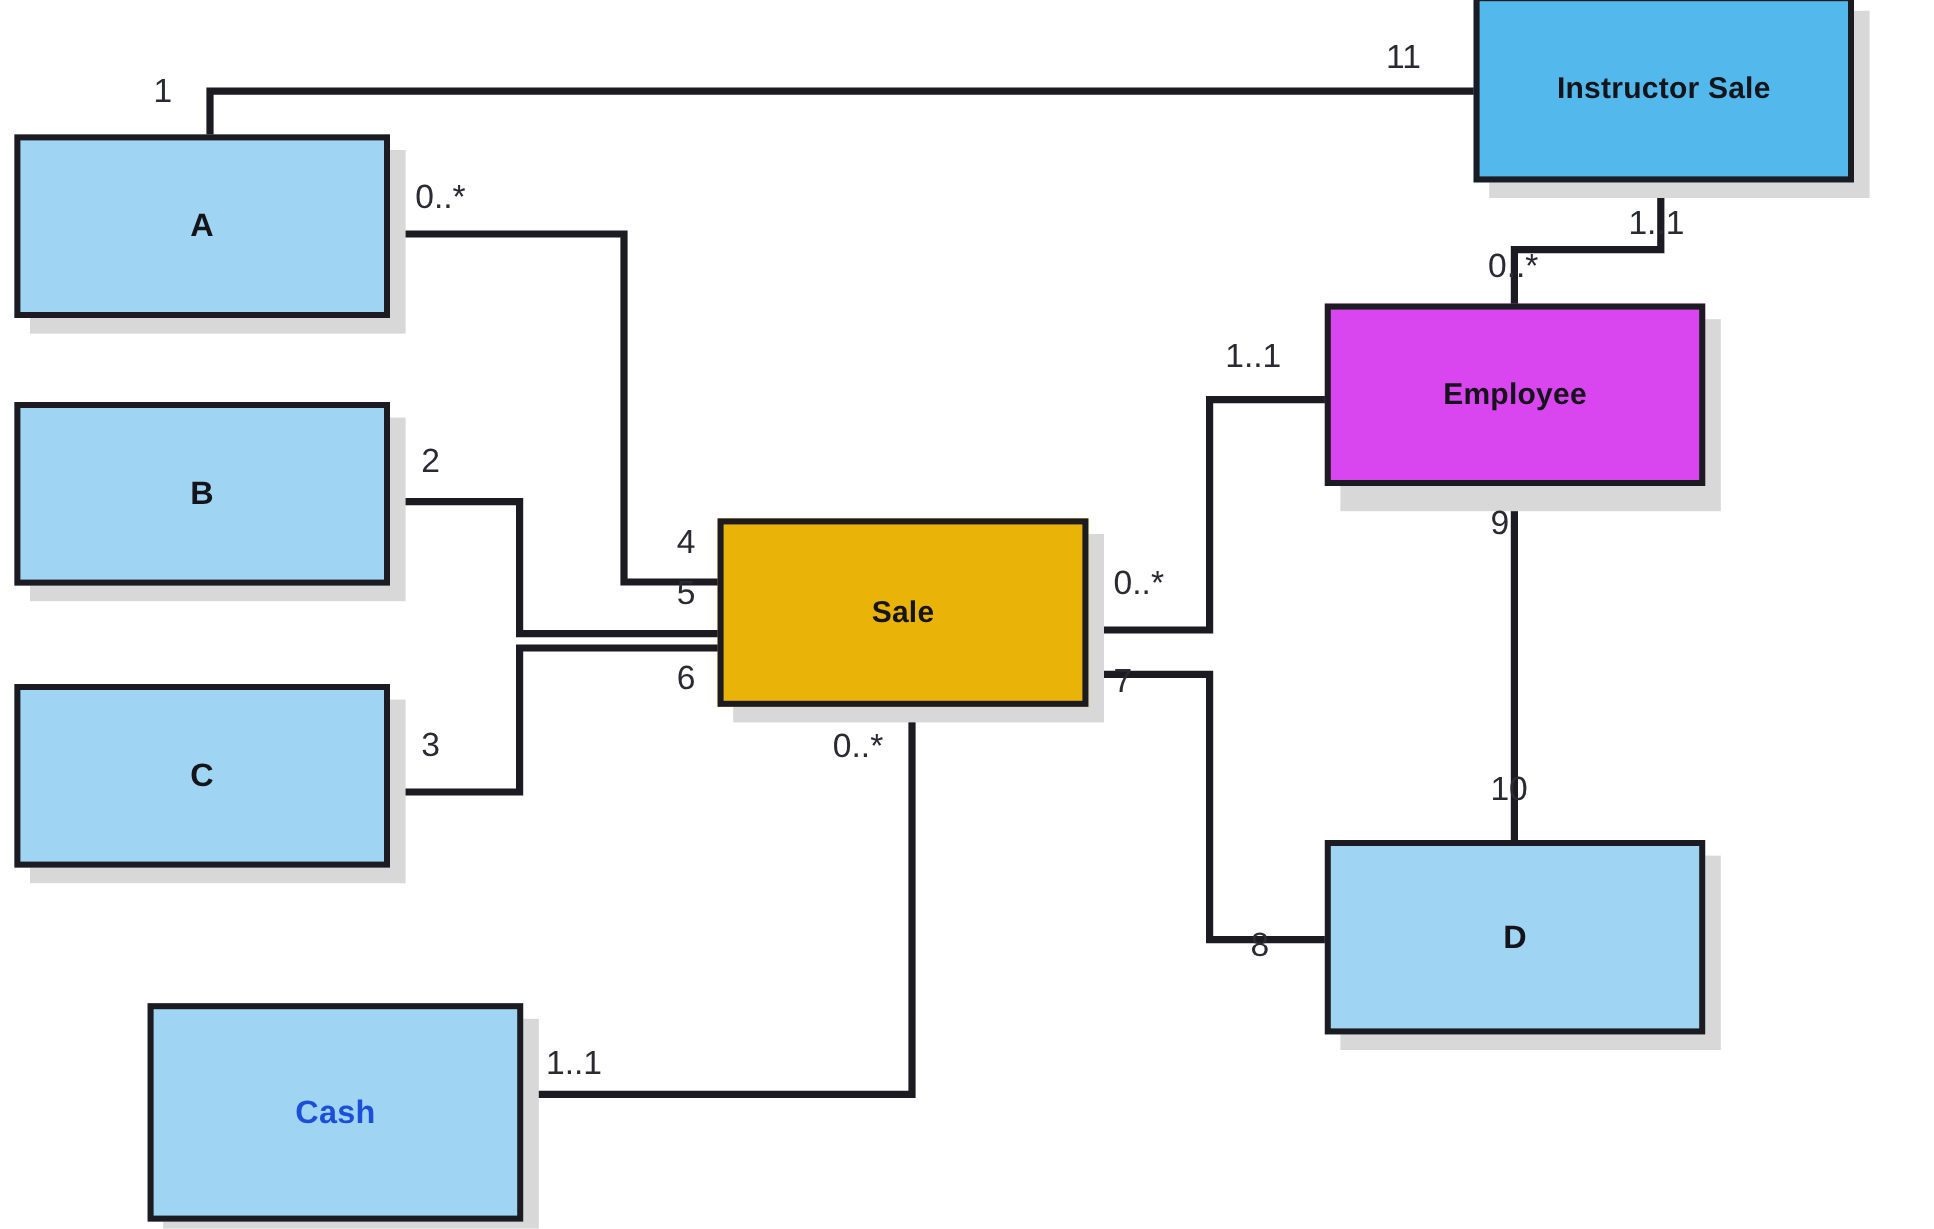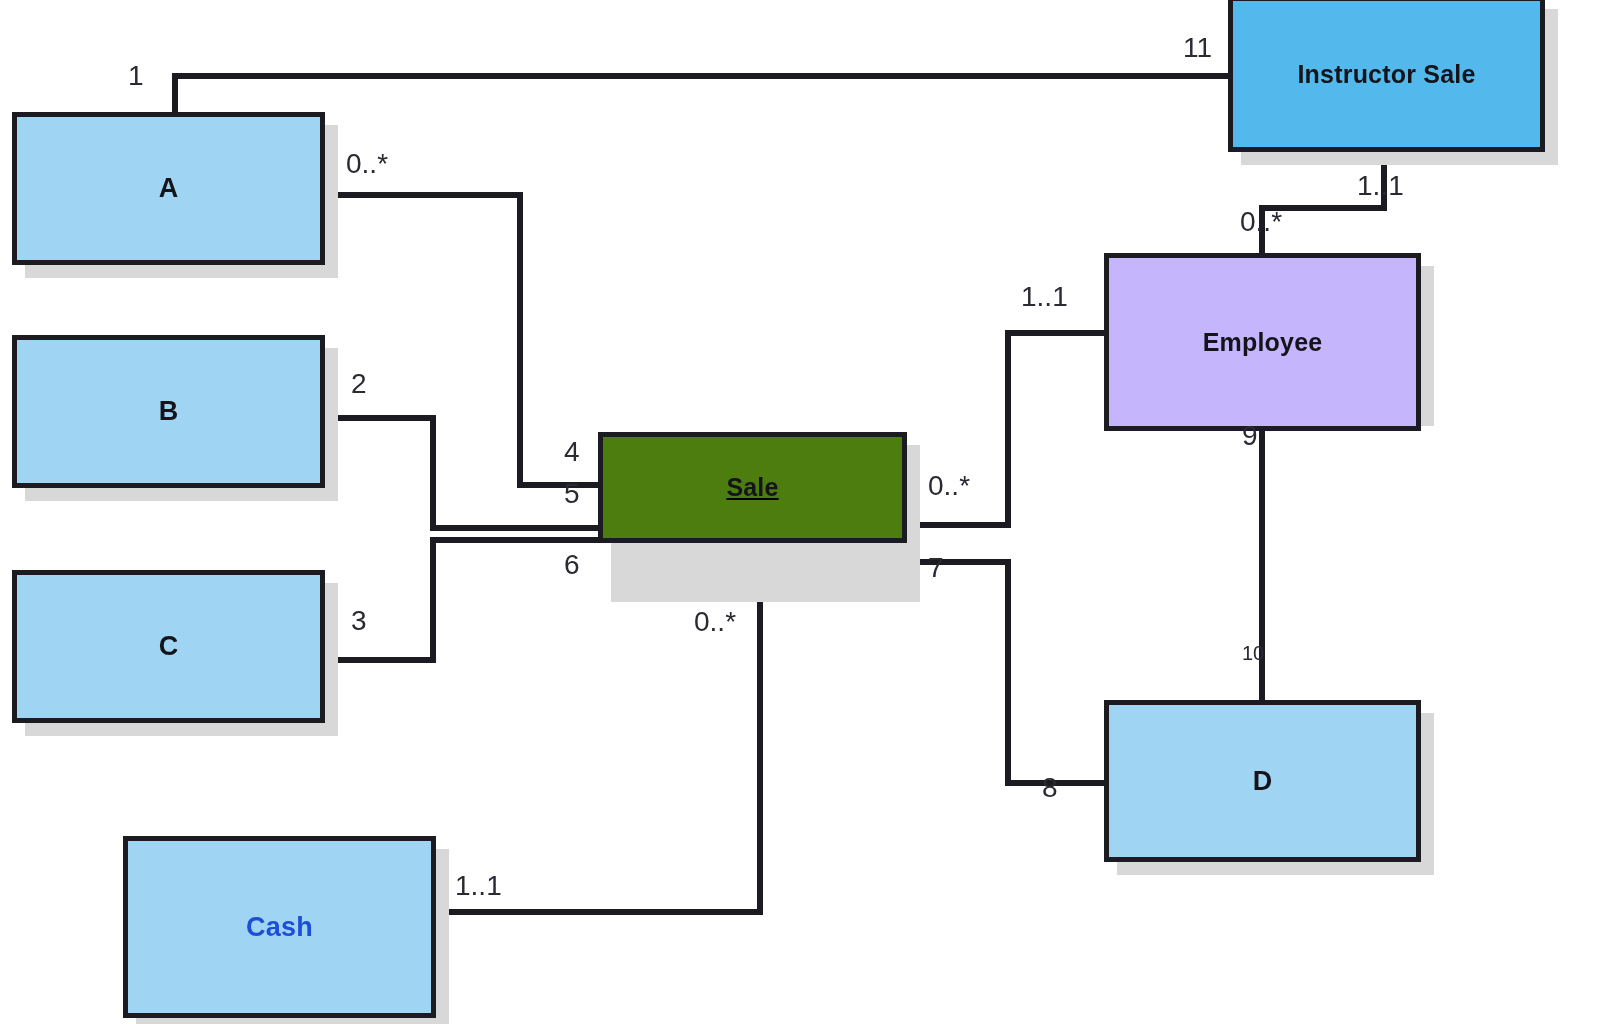--- a/index.html
+++ b/index.html
@@ -90,47 +90,47 @@
       </div>
       <div class="node" style="left: 12px; top: 335px; width: 313px; height: 153px; background: rgb(159, 213, 243); border-color: rgb(27, 27, 33);">
         <span class="node-label" style="font-size: 27px; color: rgb(20, 20, 26);">B</span>
       </div>
       <div class="node" style="left: 12px; top: 570px; width: 313px; height: 153px; background: rgb(159, 213, 243); border-color: rgb(27, 27, 33);">
         <span class="node-label" style="font-size: 27px; color: rgb(20, 20, 26);">C</span>
       </div>
       <div class="node" style="left: 123px; top: 836px; width: 313px; height: 182px; background: rgb(159, 213, 243); border-color: rgb(27, 27, 33);">
         <span class="node-label" style="font-size: 27px; color: #1d4ed8;">Cash</span>
       </div>
-      <div class="node" style="left: 598px; top: 432px; width: 309px; height: 111px; background: #4d7c0f; border-color: rgb(27, 27, 33); text-decoration: underline;">
+      <div class="node" style="left: 598px; top: 432px; width: 309px; height: 157px; background: #eab308; border-color: rgb(27, 27, 33);">
         <span class="node-label" style="font-size: 25px; color: rgb(20, 20, 26);">Sale</span>
       </div>
       <div class="node" style="left: 1228px; top: -4px; width: 317px; height: 156px; background: rgb(83, 185, 236); border-color: rgb(27, 27, 33);">
         <span class="node-label" style="font-size: 25px; color: rgb(20, 20, 26);">Instructor Sale</span>
       </div>
-      <div class="node" style="left: 1104px; top: 253px; width: 317px; height: 178px; background: #c4b5fd; border-color: rgb(27, 27, 33);">
+      <div class="node" style="left: 1104px; top: 253px; width: 317px; height: 152px; background: #d946ef; border-color: rgb(27, 27, 33);">
         <span class="node-label" style="font-size: 25px; color: rgb(20, 20, 26);">Employee</span>
       </div>
       <div class="node" style="left: 1104px; top: 700px; width: 317px; height: 162px; background: rgb(159, 213, 243); border-color: rgb(27, 27, 33);">
         <span class="node-label" style="font-size: 27px; color: rgb(20, 20, 26);">D</span>
       </div>
     </div>
   <div id="edge-label-group">
       <div class="edge-label" style="left: 128px; top: 60px; font-size: 28px; color: rgb(42, 42, 51);">1</div>
       <div class="edge-label" style="left: 346px; top: 148px; font-size: 28px; color: rgb(42, 42, 51);">0..*</div>
       <div class="edge-label" style="left: 351px; top: 368px; font-size: 28px; color: rgb(42, 42, 51);">2</div>
       <div class="edge-label" style="left: 351px; top: 605px; font-size: 28px; color: rgb(42, 42, 51);">3</div>
       <div class="edge-label" style="left: 564px; top: 436px; font-size: 28px; color: rgb(42, 42, 51);">4</div>
       <div class="edge-label" style="left: 564px; top: 478px; font-size: 28px; color: rgb(42, 42, 51);">5</div>
       <div class="edge-label" style="left: 564px; top: 549px; font-size: 28px; color: rgb(42, 42, 51);">6</div>
       <div class="edge-label" style="left: 928px; top: 470px; font-size: 28px; color: rgb(42, 42, 51);">0..*</div>
       <div class="edge-label" style="left: 928px; top: 552px; font-size: 28px; color: rgb(42, 42, 51);">7</div>
       <div class="edge-label" style="left: 1042px; top: 772px; font-size: 28px; color: rgb(42, 42, 51);">8</div>
       <div class="edge-label" style="left: 1242px; top: 420px; font-size: 28px; color: rgb(42, 42, 51);">9</div>
-      <div class="edge-label" style="left: 1242px; top: 642px; font-size: 20px; color: rgb(42, 42, 51);">10</div>
-      <div class="edge-label" style="left: 1155px; top: 32px; font-size: 28px; color: rgb(42, 42, 51); margin-left: 28px;">11</div>
+      <div class="edge-label" style="left: 1242px; top: 642px; font-size: 28px; color: rgb(42, 42, 51);">10</div>
+      <div class="edge-label" style="left: 1155px; top: 32px; font-size: 28px; color: rgb(42, 42, 51);">11</div>
       <div class="edge-label" style="left: 1357px; top: 170px; font-size: 28px; color: rgb(42, 42, 51);">1..1</div>
       <div class="edge-label" style="left: 1240px; top: 206px; font-size: 28px; color: rgb(42, 42, 51);">0..*</div>
       <div class="edge-label" style="left: 1021px; top: 281px; font-size: 28px; color: rgb(42, 42, 51);">1..1</div>
       <div class="edge-label" style="left: 694px; top: 606px; font-size: 28px; color: rgb(42, 42, 51);">0..*</div>
       <div class="edge-label" style="left: 455px; top: 870px; font-size: 28px; color: rgb(42, 42, 51);">1..1</div>
     </div>
 
 </div>
 
 </body></html>

